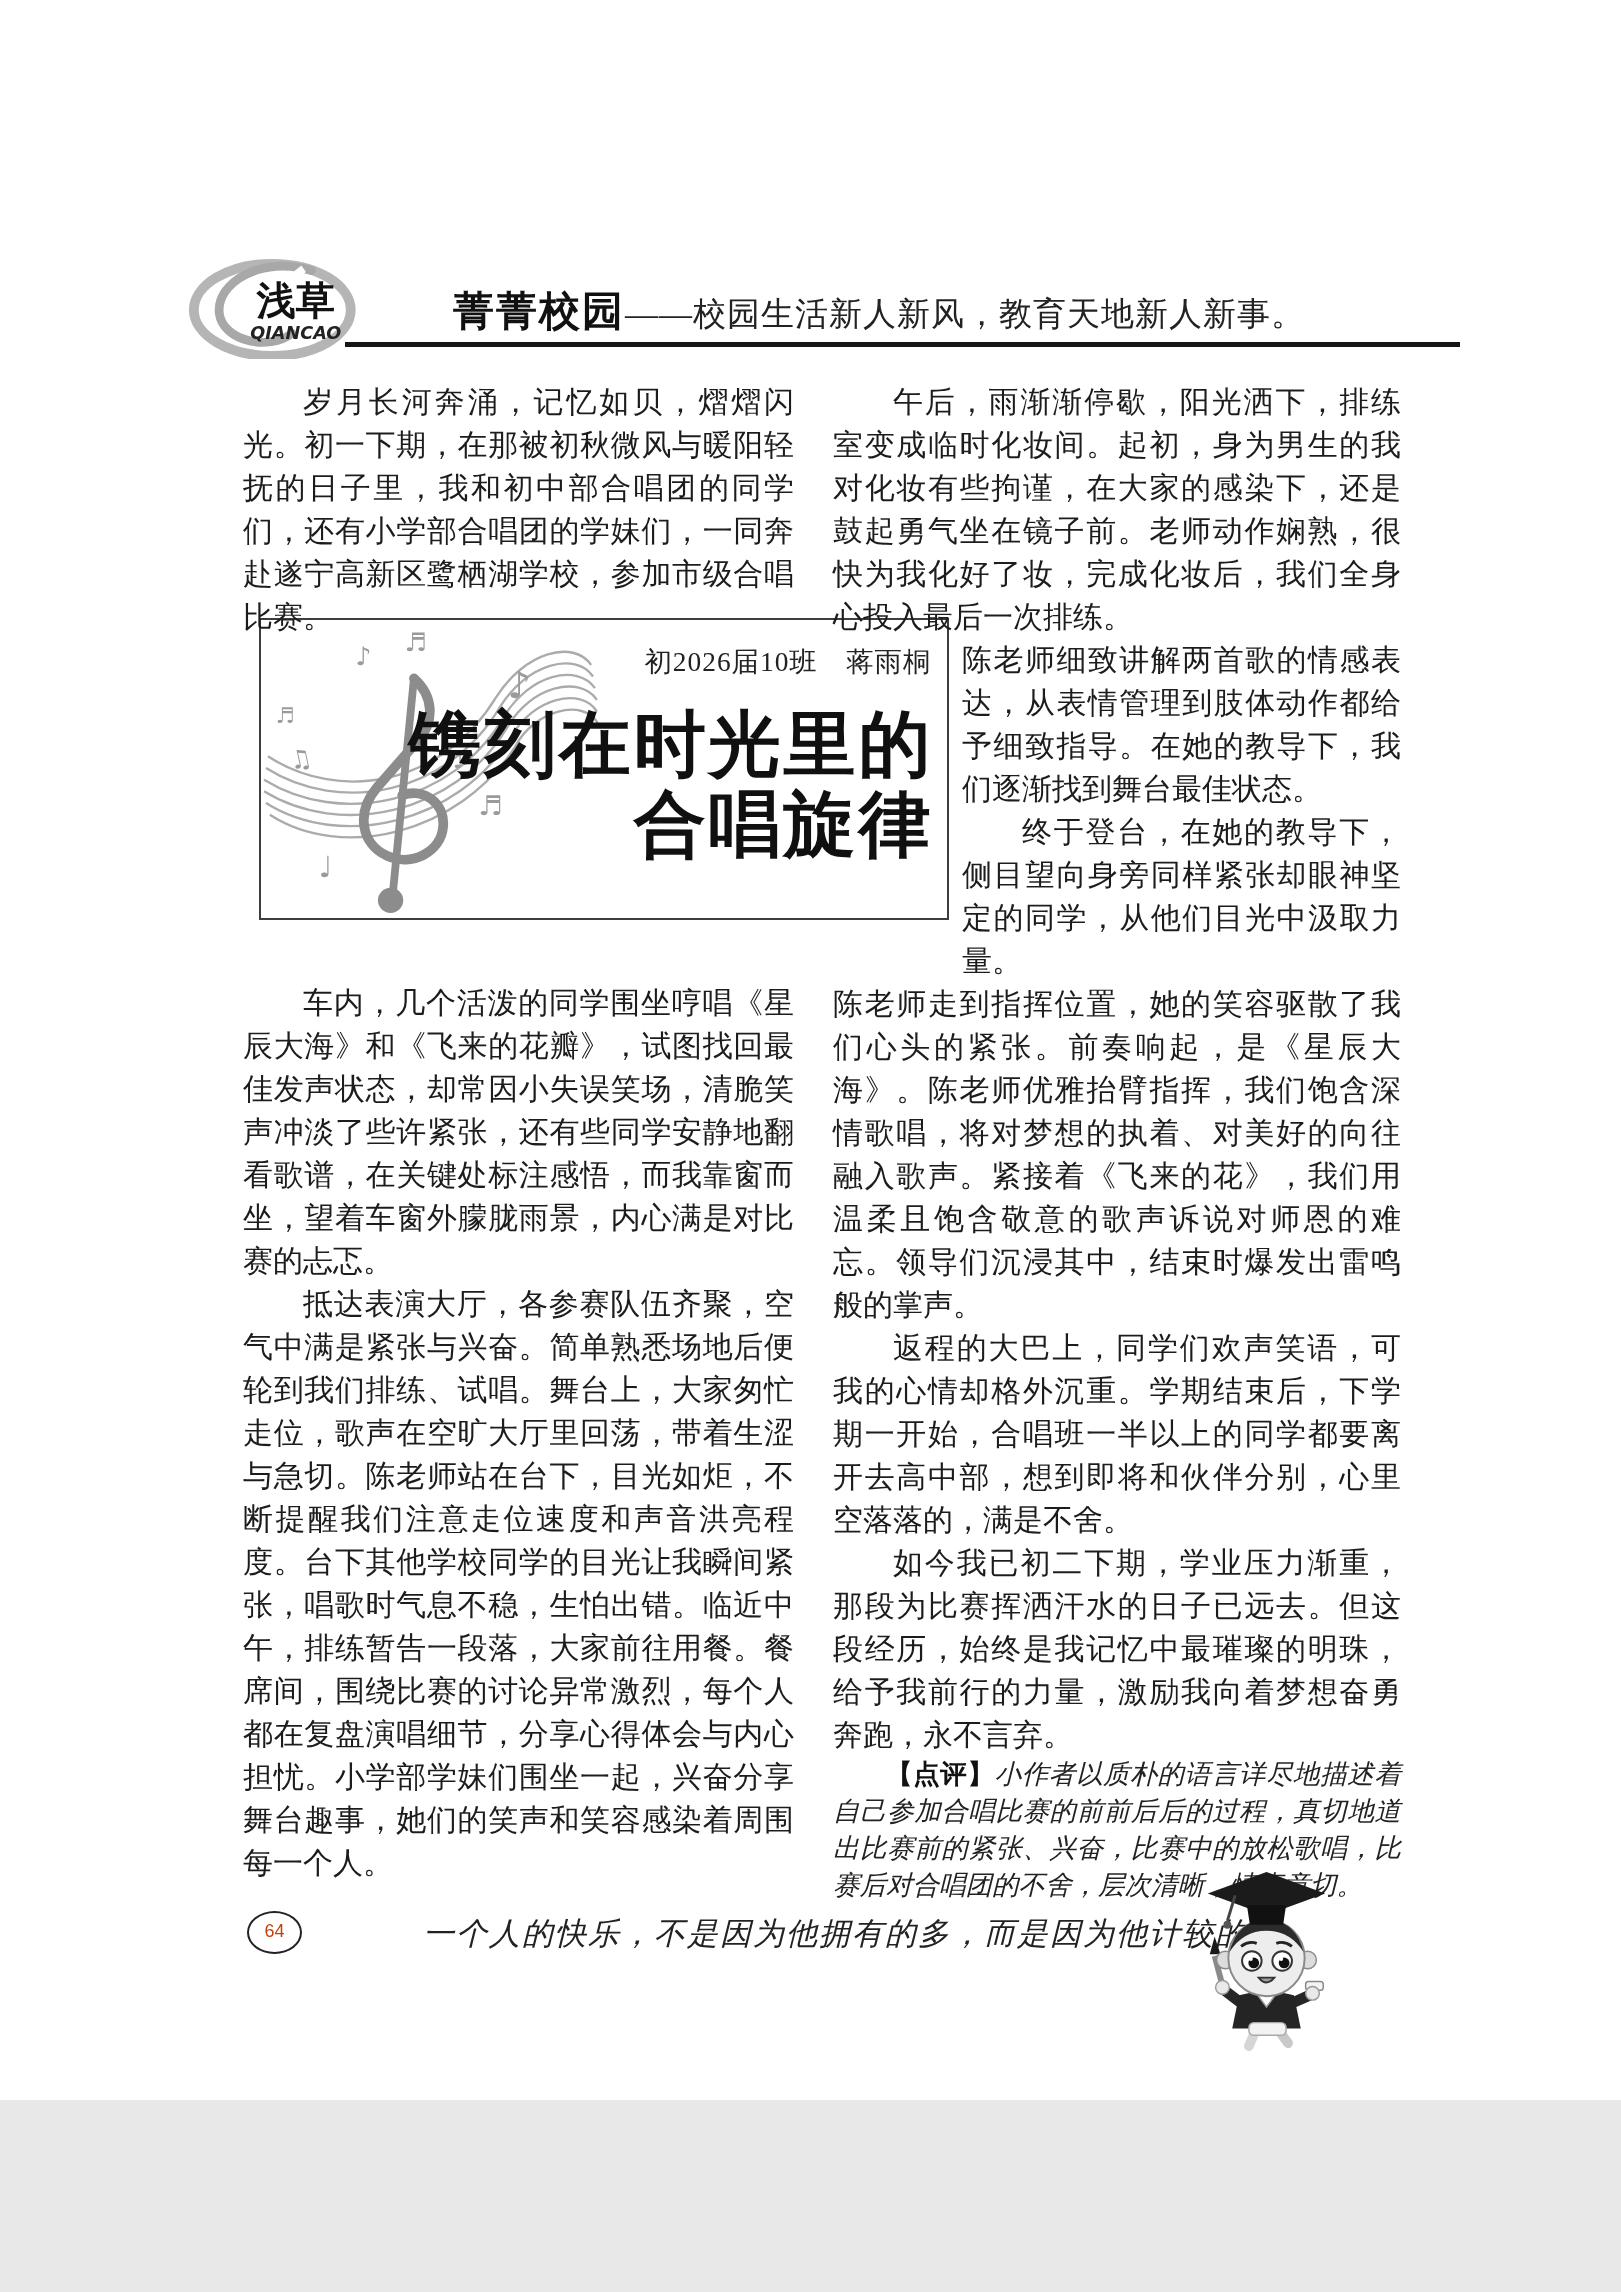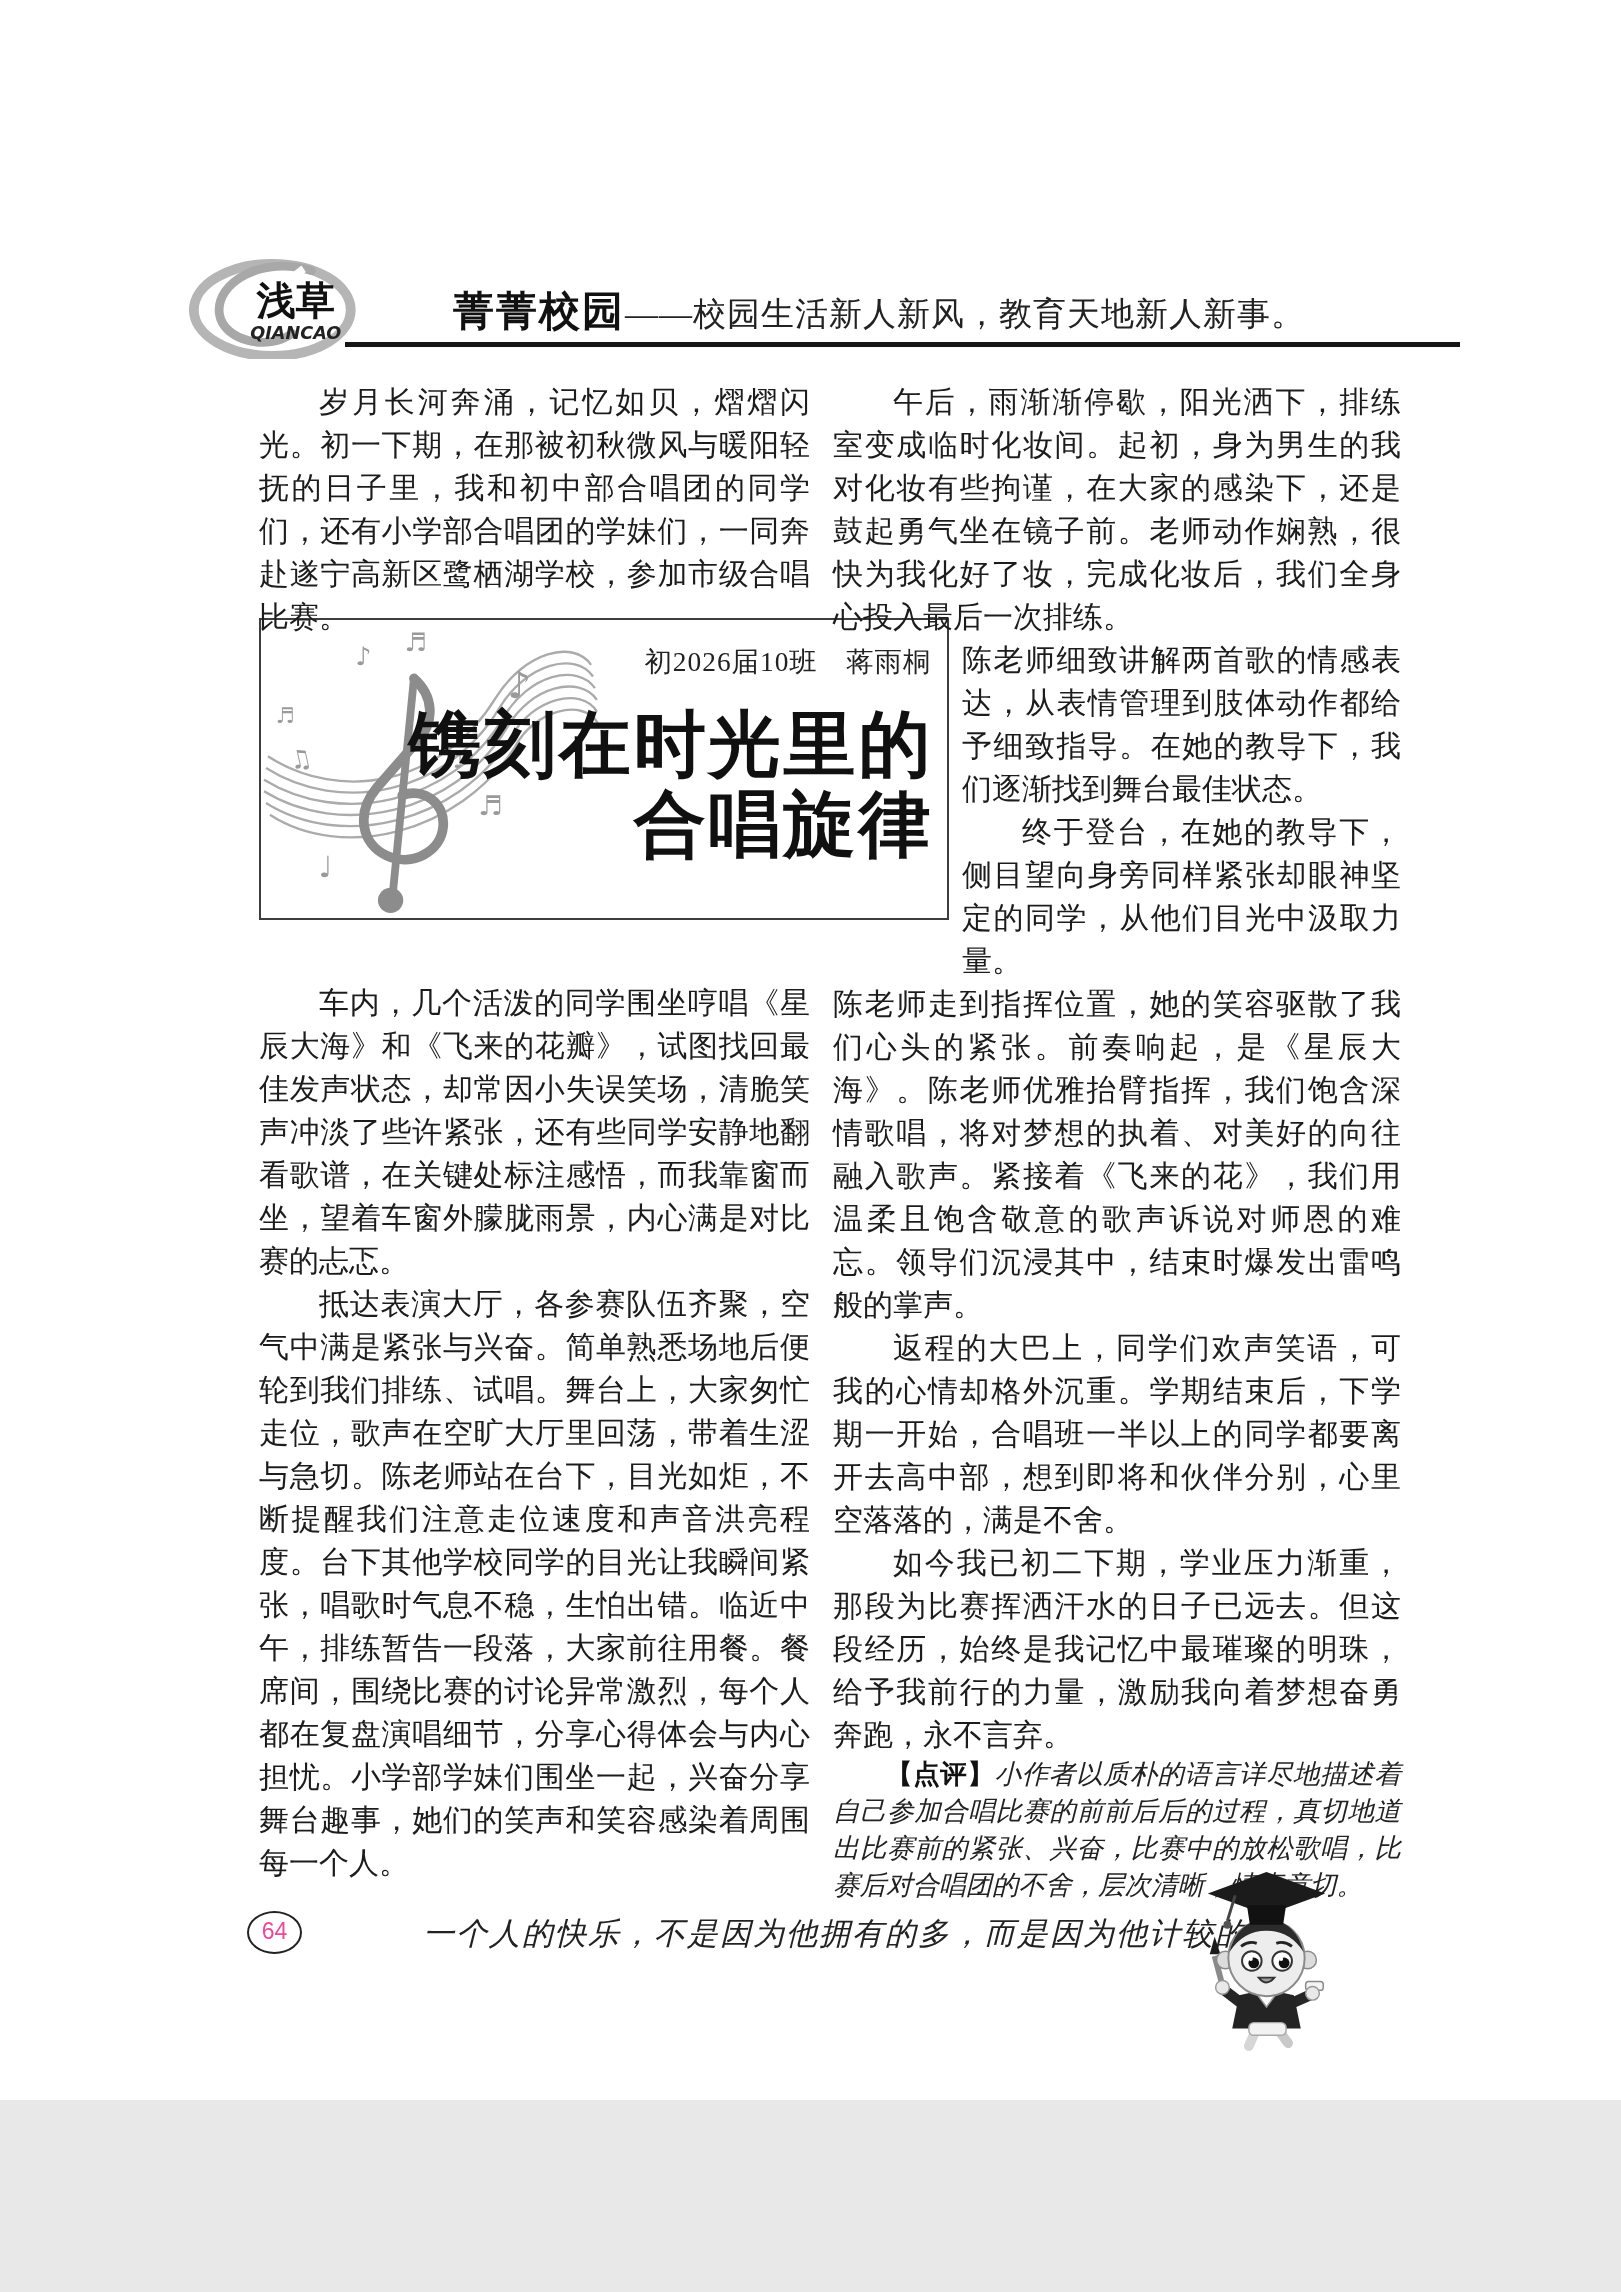--- a/index.html
+++ b/index.html
@@ -48,21 +48,21 @@
     letter-spacing:2.9px;
   }
   
   .col{
     position:absolute;top:380px;
     font-size:30px;line-height:43px;
     text-align:justify;
   }
   .col p{margin:0;}
   .col p.ind{text-indent:2em;}
-  .col-left{left:259px;width:551px;}
+  .col-left{left:243px;width:551px;}
   .col-right{left:833px;width:568px;}
   .box-gap{height:343px;}
   .narrow{margin-left:129px;}
   .comment{
     margin-top:29px;
     font-size:26.5px;line-height:37px;
     font-style:italic;color:#222;
     text-indent:2em;
   }
   .cmt-label{
@@ -76,21 +76,21 @@
     font-style:normal;font-weight:bold;font-size:27.4px;
     font-family:"Liberation Sans","DejaVu Sans",sans-serif;
   }
   
   .page-badge{
     position:absolute;left:247px;top:1911px;width:55px;height:43px;
     border:2.9px solid #222;border-radius:50%;
     box-sizing:border-box;
     text-align:center;line-height:37px;
     font-family:"Liberation Sans","DejaVu Sans",sans-serif;
-    font-size:23px;color:#ec4899;background:#fff;
+    font-size:18px;color:#c2410c;background:#fff;
   }
   .footer-quote{
     position:absolute;left:423px;top:1913px;
     font-size:31px;font-style:italic;color:#222;letter-spacing:2px;
   }
   .mascot{position:absolute;left:1198px;top:1868px;}
 </style>
 </head>
 <body>
 

